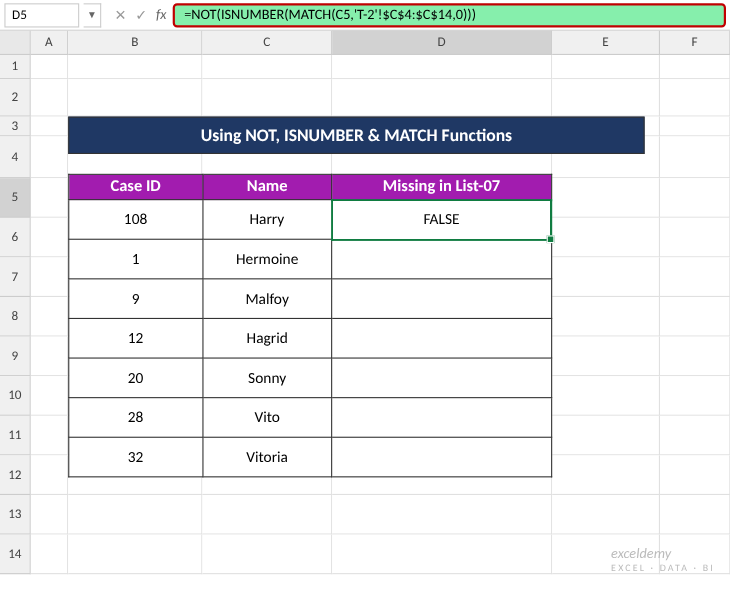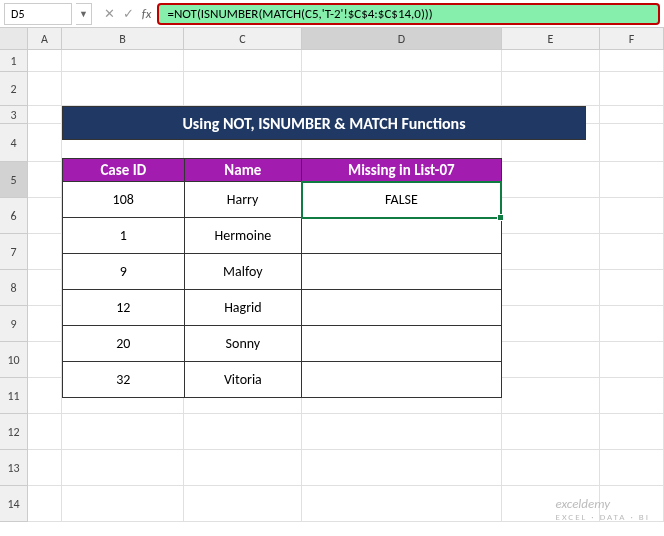--- a/index.html
+++ b/index.html
@@ -362,20 +362,25 @@
           <td>12</td>
           <td>Hagrid</td>
           <td></td>
         </tr>
         <tr>
           <td>20</td>
           <td>Sonny</td>
           <td></td>
         </tr>
         <tr>
+          <td>28</td>
+          <td>Vito</td>
+          <td></td>
+        </tr>
+        <tr>
           <td>32</td>
           <td>Vitoria</td>
           <td></td>
         </tr>
       </tbody>
   </table>
 </div>
 
 <div class="watermark">
   <span>exceldemy</span>

